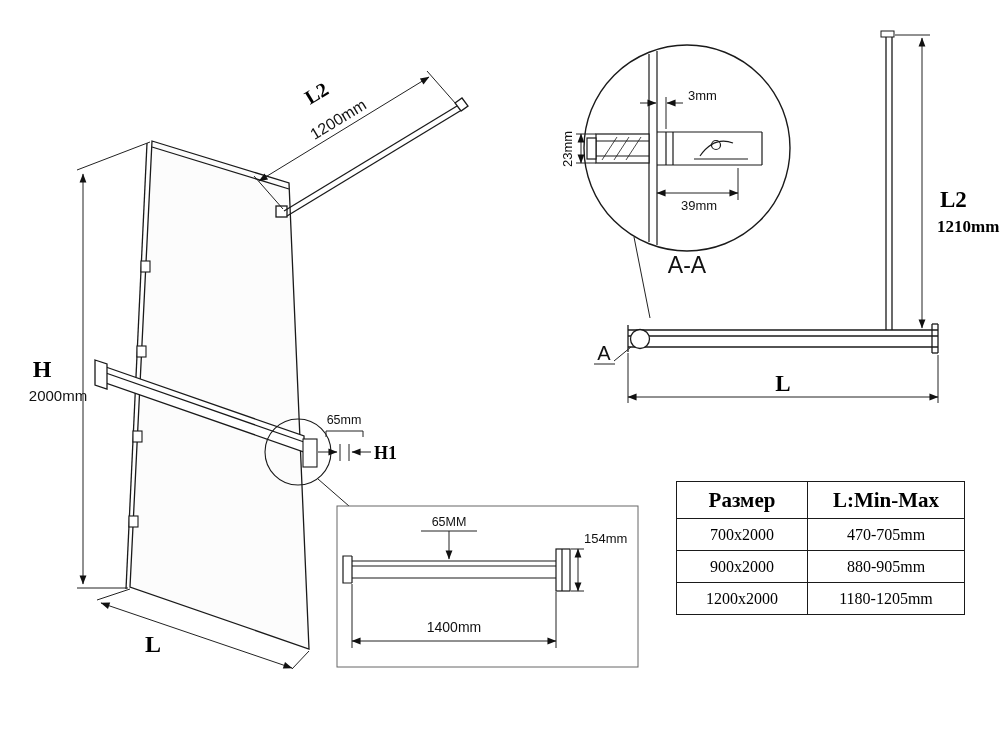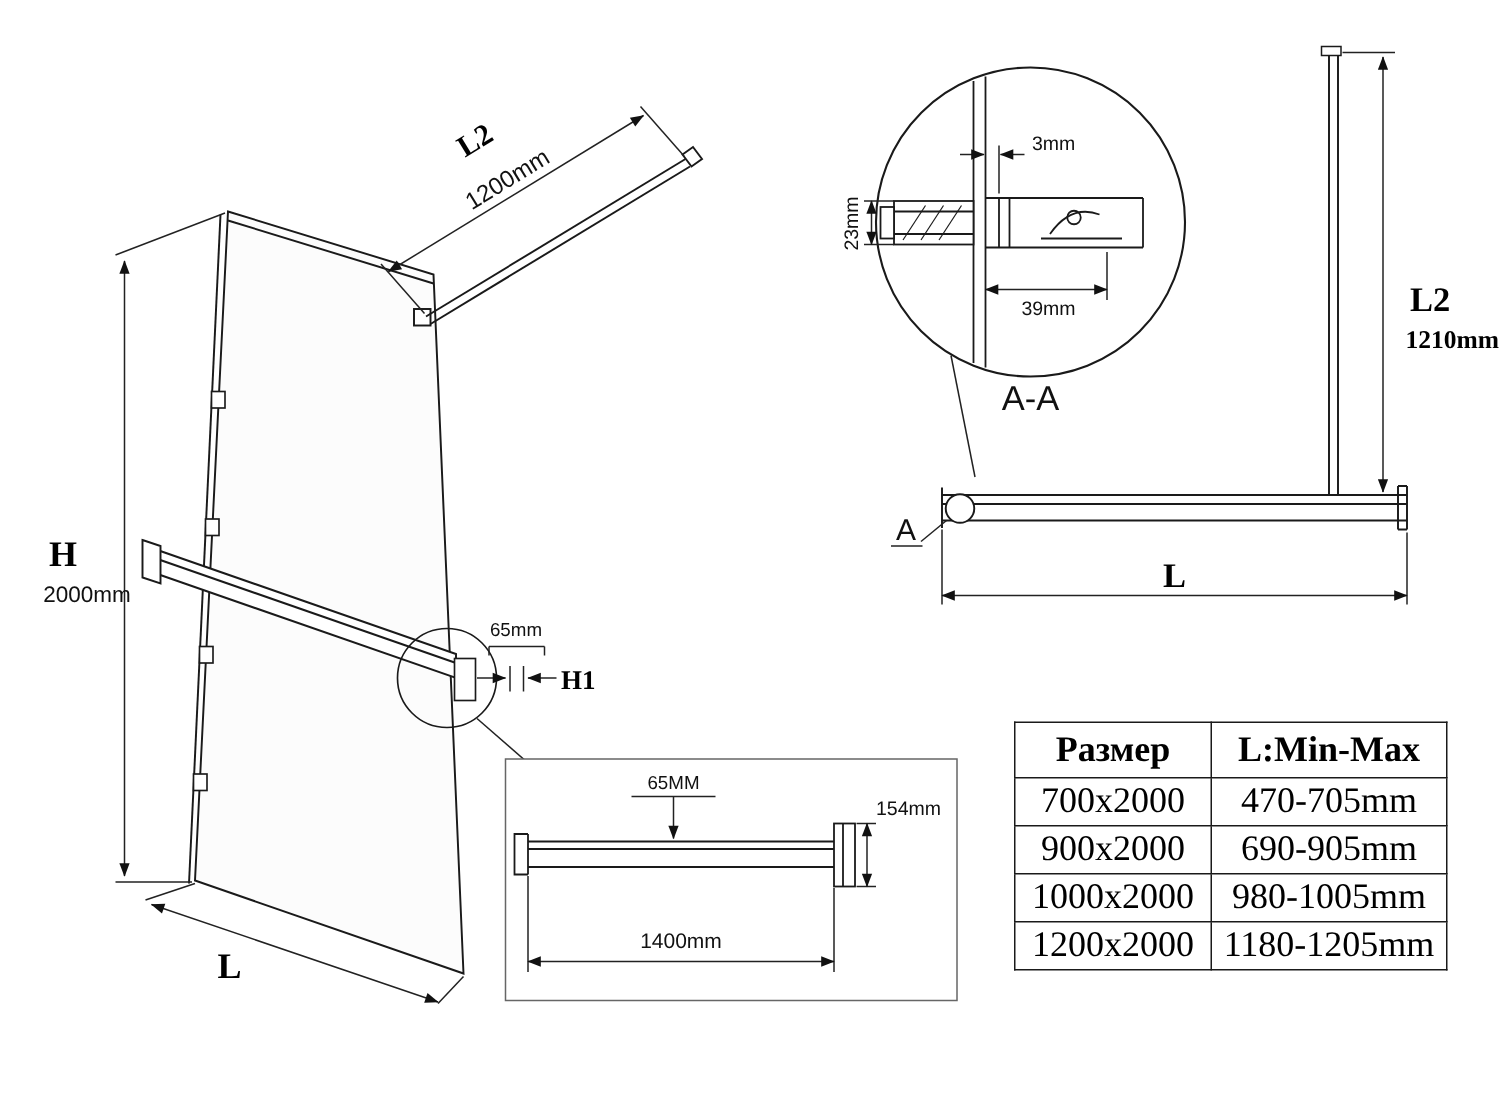--- a/index.html
+++ b/index.html
@@ -6,22 +6,22 @@
   .canvas{position:relative;width:1005px;height:734px;background:#fff;overflow:hidden;
           font-family:"Liberation Sans",sans-serif;}
   .canvas svg{position:absolute;left:0;top:0;}
   svg text{fill:#111;}
   .t-dim{font-family:"Liberation Sans",sans-serif;}
   .t-big{font-family:"Liberation Serif",serif;font-weight:bold;fill:#000;}
   .t-aa{font-family:"Liberation Sans",sans-serif;}
   .size-table{position:absolute;left:676px;top:481px;width:289px;border-collapse:collapse;
               font-family:"Liberation Serif",serif;color:#000;table-layout:fixed;background:#fff;}
   .size-table th,.size-table td{border:1.5px solid #1a1a1a;text-align:center;padding:0;vertical-align:middle;}
-  .size-table th{height:36px;font-size:24px;font-weight:bold;font-family:Liberation Serif, serif;}
-  .size-table td{height:31px;font-size:24px;}
+  .size-table th{height:36px;font-size:21px;font-weight:bold;font-family:Liberation Serif, serif;}
+  .size-table td{height:31px;font-size:16px;}
 </style>
 </head>
 <body>
 
 <div class="canvas">
 
 <svg width="1005" height="734" viewBox="0 0 1005 734" xmlns="http://www.w3.org/2000/svg">
   <defs>
     <marker id="mE" viewBox="0 0 10 10" refX="9.5" refY="5" markerWidth="11" markerHeight="9" orient="auto" markerUnits="userSpaceOnUse">
           <path d="M0,1.2 L10,5 L0,8.8 Z" fill="#111"></path>
@@ -186,25 +186,21 @@
       <th>L:Min-Max</th>
     </tr>
   </thead>
   <tbody>
     <tr>
       <td>700x2000</td>
       <td>470-705mm</td>
     </tr>
     <tr>
       <td>900x2000</td>
-      <td>690-905mm</td>
-    </tr>
-    <tr>
-      <td>1000x2000</td>
-      <td>980-1005mm</td>
+      <td>880-905mm</td>
     </tr>
     <tr>
       <td>1200x2000</td>
       <td>1180-1205mm</td>
     </tr>
   </tbody>
 </table>
 
 </div>
 

